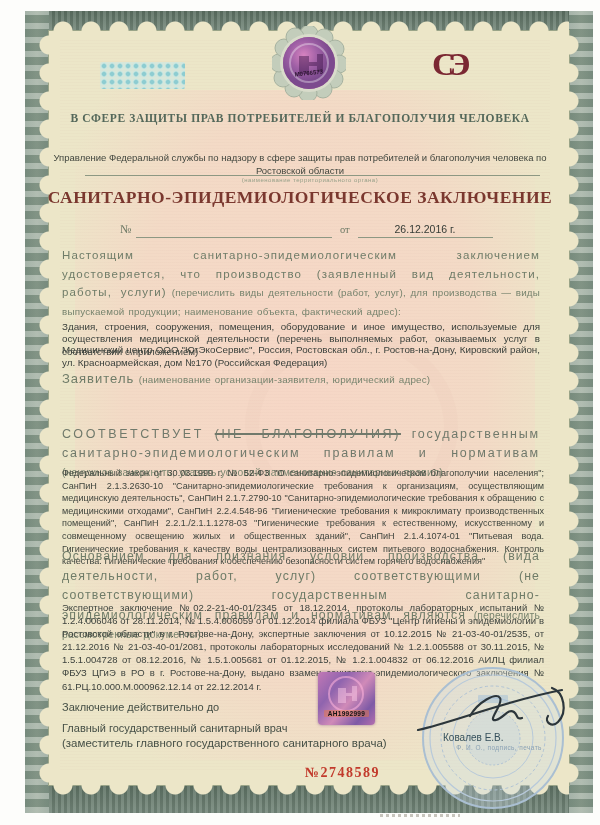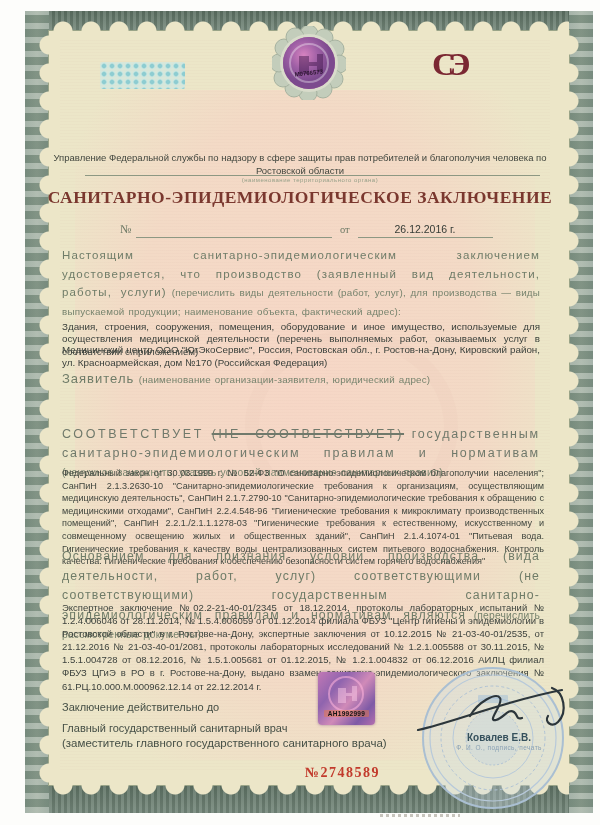--- a/index.html
+++ b/index.html
@@ -61,21 +61,21 @@
      radial-gradient(circle at 4px 4px, rgba(110,195,210,.85) 1.6px, rgba(185,235,240,.45) 3px, rgba(0,0,0,0) 4px),
      rgba(195,232,236,.55);background-size:8px 8px;border-radius:2px;opacity:.85;}
   .se{font-family:"Liberation Serif",serif;font-weight:bold;font-size:34px;color:#7b2732;
       letter-spacing:-9px;transform:scaleY(.92);}
   .sticker{border-radius:4px;overflow:hidden;
       background:linear-gradient(130deg,#c278b5 0%,#8f64ae 30%,#d08ab8 55%,#7e5aa6 80%,#b46fae 100%);
       box-shadow:0 0 3px rgba(90,40,110,.5);}
   .sticker-num{position:absolute;left:6px;bottom:8px;width:45px;text-align:center;
       font-size:6.5px;font-weight:bold;color:#141414;background:rgba(235,120,60,.45);
       border-radius:1px;letter-spacing:.3px;}
-  .signname{font-size:10px;font-weight:bold;color:#35505c;text-align:center;}
+  .signname{font-size:10px;font-weight:normal;color:#35505c;text-align:left;}
   .signcap{font-size:6.5px;color:#8ba2b5;text-align:center;letter-spacing:.4px;}
   .microprint{background:repeating-linear-gradient(90deg,#b9b6ad 0 3px,rgba(0,0,0,0) 3px 6px);
       height:3px;opacity:.8;}
 </style>
 </head>
 <body>
 
 <div class="page">
 
   <div class="band tb" style="left:25px;top:11px;width:568px;height:20px;"></div>
@@ -123,20 +123,21 @@
         </radialGradient>
       </defs>
       <circle cx="37" cy="37" r="19" fill="none" stroke="rgba(255,255,255,.35)" stroke-width="2"></circle>
       <path d="M27 30 h10 v6 h8 v-8 h6 v18 h-6 v-6 h-8 v8 H27 z" fill="rgba(60,20,70,.45)"></path>
       <text x="37" y="49" text-anchor="middle" font-size="6" font-weight="bold" fill="#2c1630" transform="rotate(-6 37 49)">М0766573</text>
     </svg>
   </div>
 
   <div class="abs se" style="left:432px;top:46px;width:60px;height:40px;">СЭ</div>
 
+  <div class="abs ser hdr2" style="left:40px;top:112px;width:520px;">В СФЕРЕ ЗАЩИТЫ ПРАВ ПОТРЕБИТЕЛЕЙ И БЛАГОПОЛУЧИЯ ЧЕЛОВЕКА</div>
   <div class="abs dept" style="left:42px;top:136px;width:516px;margin-top:16px;">Управление Федеральной службы по надзору в сфере защиты прав потребителей и благополучия человека по Ростовской области</div>
   <div class="abs fline" style="left:85px;top:175px;width:455px;"></div>
   <div class="abs tiny" style="left:120px;top:177px;width:380px;">(наименование территориального органа)</div>
 
   <div class="abs ser title" style="left:40px;top:187px;width:520px;">САНИТАРНО-ЭПИДЕМИОЛОГИЧЕСКОЕ ЗАКЛЮЧЕНИЕ</div>
   <div class="abs ser numlab" style="left:120px;top:222px;">№</div>
   <div class="abs fline" style="left:136px;top:237px;width:196px;"></div>
   <div class="abs ser numlab" style="left:340px;top:224px;font-size:10.5px;">от</div>
   <div class="abs numval" style="left:360px;top:223px;width:130px;">26.12.2016 г.</div>
   <div class="abs fline" style="left:358px;top:237px;width:135px;"></div>
@@ -149,21 +150,21 @@
 
   <div class="abs filled" style="left:62px;top:344px;width:478px;">Медицинский центр ООО "ЮгЭкоСервис", Россия, Ростовская обл., г. Ростов-на-Дону, Кировский район, ул. Красноармейская, дом №170 (Российская Федерация)</div>
 
   <div class="abs" style="left:62px;top:369px;width:478px;">
     <span class="formbig" style="font-size:13px;letter-spacing:1px;">Заявитель</span>
     <span class="formsmall">(наименование организации-заявителя, юридический адрес)</span>
   </div>
 
   <div class="abs para" style="left:62px;top:424px;width:478px;">
     <span class="conf">СООТВЕТСТВУЕТ</span>
-    <span class="conf strike">(НЕ СООТВЕТСТВУЕТ)</span>
+    <span class="conf strike">(НЕ БЛАГОПОЛУЧИЯ)</span>
     <span class="conf" style="letter-spacing:1.8px;">государственным санитарно-эпидемиологическим правилам и нормативам</span>
     <span class="formsmall" style="font-size:10.3px;color:#79866f;">(ненужное зачеркнуть, указать условий наименование санитарных правил)</span>
   </div>
 
   <div class="abs regs" style="left:62px;top:467px;width:482px;">Федеральный закон от 30.03.1999 г. № 52-ФЗ "О санитарно-эпидемиологическом благополучии населения"; СанПиН 2.1.3.2630-10 "Санитарно-эпидемиологические требования к организациям, осуществляющим медицинскую деятельность", СанПиН 2.1.7.2790-10 "Санитарно-эпидемиологические требования к обращению с медицинскими отходами", СанПиН 2.2.4.548-96 "Гигиенические требования к микроклимату производственных помещений", СанПиН 2.2.1./2.1.1.1278-03 "Гигиенические требования к естественному, искусственному и совмещенному освещению жилых и общественных зданий", СанПиН 2.1.4.1074-01 "Питьевая вода. Гигиенические требования к качеству воды централизованных систем питьевого водоснабжения. Контроль качества. Гигиенические требования к обеспечению безопасности систем горячего водоснабжения"</div>
 
   <div class="abs para" style="left:62px;top:546px;width:478px;">
     <span class="formbig" style="font-size:12.3px;line-height:17.5px;">Основанием для признания условий производства (вида деятельности, работ, услуг) соответствующими (не соответствующими) государственным санитарно-эпидемиологическим правилам и нормативам являются</span>
     <span class="formsmall" style="font-size:10.3px;">(перечислить рассмотренные документы):</span>
   </div>

